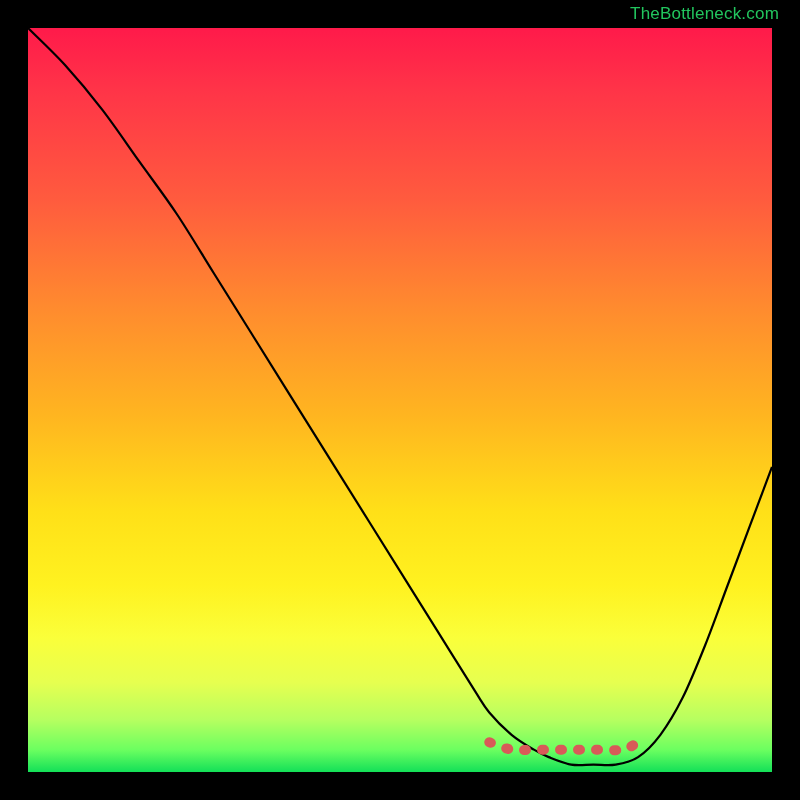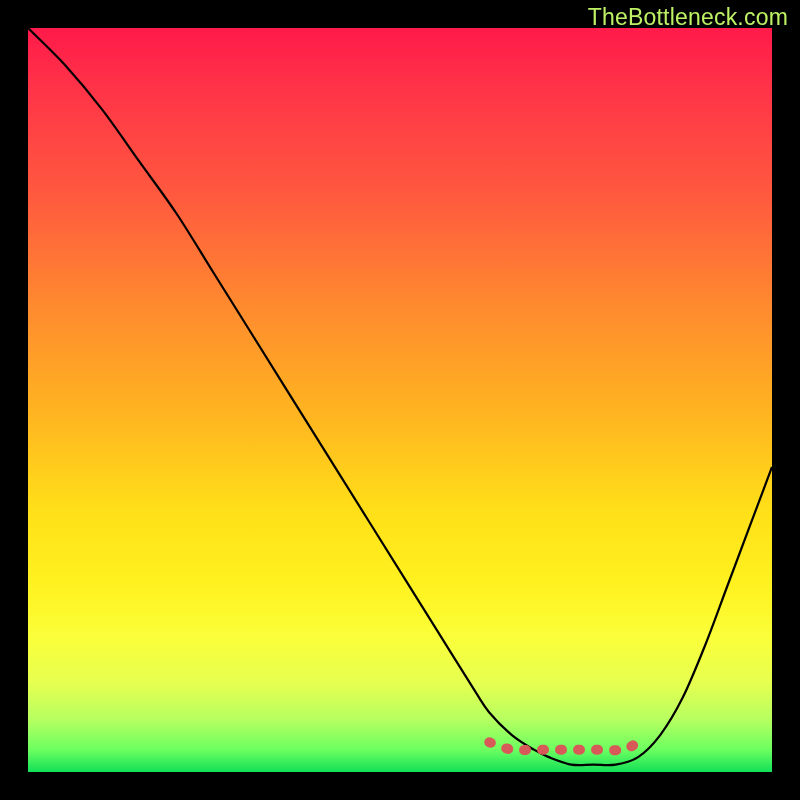--- a/index.html
+++ b/index.html
@@ -13,23 +13,23 @@
   }
   .frame {
     position: relative;
     width: 800px;
     height: 800px;
     background: #000;
   }
   .watermark {
     position: absolute;
     top: 4px;
-    right: 12px;
-    color: #bef264;
-    font-size: 23px;
+    right: 21px;
+    color: #22c55e;
+    font-size: 17px;
     font-weight: 400;
     z-index: 10;
     letter-spacing: 0.2px;
   }
   .plot-area {
     position: absolute;
     left: 28px;
     top: 28px;
     width: 744px;
     height: 744px;

